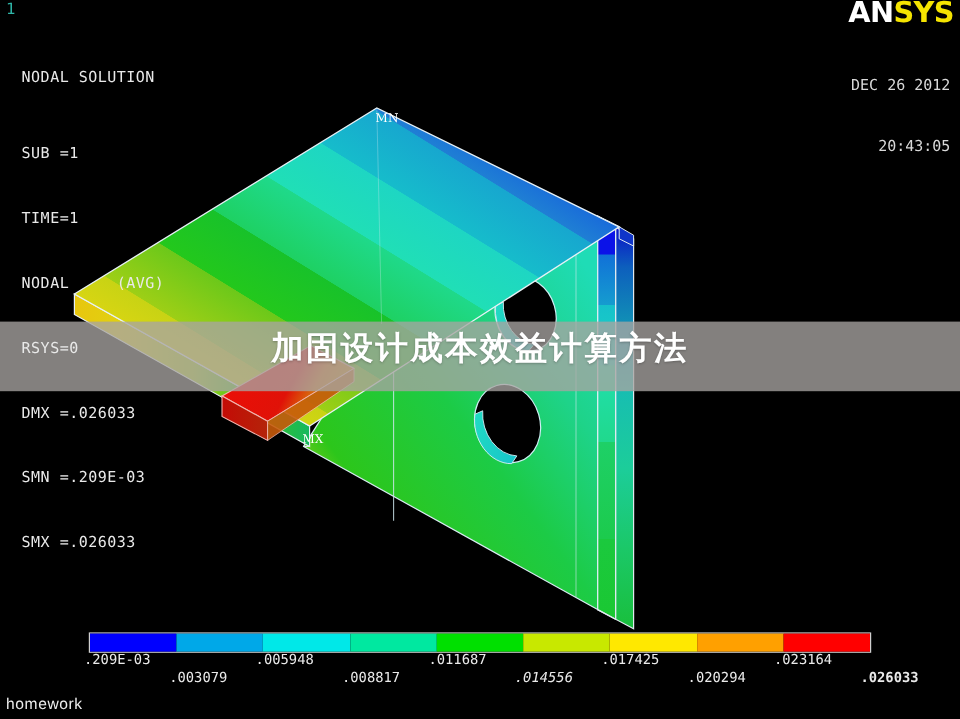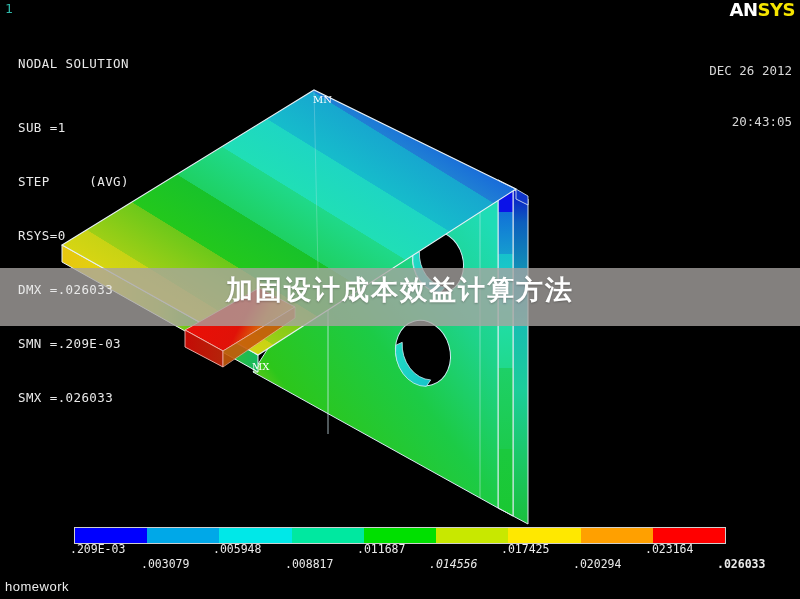--- a/index.html
+++ b/index.html
@@ -19,21 +19,21 @@
     position:absolute;left:18px;top:19px;color:#e9e9e9;
     font-size:12.5px;line-height:18px;letter-spacing:.4px;white-space:pre;
   }
   .hdr .ttl{display:block;margin-bottom:10px;}
   .hdr .ln{display:block;}
 
   
   .logo{
     position:absolute;right:5px;top:-1px;
     font-family:"DejaVu Sans","Liberation Sans",sans-serif;
-    font-weight:700;font-size:18px;line-height:22px;letter-spacing:-.5px;
+    font-weight:700;font-size:24px;line-height:22px;letter-spacing:-.5px;
   }
   .logo .an{color:#ffffff;}
   .logo .sys{color:#f5e400;}
   .datebox{
     position:absolute;right:8px;top:28px;color:#d8d8d8;
     font-size:12.5px;line-height:17px;text-align:right;white-space:pre;
   }
 
   
   #model{position:absolute;left:0;top:0;width:800px;height:599px;}
@@ -203,21 +203,22 @@
   <div class="nodelbl" style="left:252px;top:362px;">MX</div>
 
   <div class="banner"></div>
   <div class="banner-text">加固设计成本效益计算方法</div>
 
   <div class="win-num">1</div>
 
   <div class="hdr">
     <span class="ttl">NODAL SOLUTION</span>
     <span class="ln">SUB =1</span>
-    <span class="ln">STEP     (AVG)</span>
+    <span class="ln">TIME=1</span>
+    <span class="ln">NODAL     (AVG)</span>
     <span class="ln">RSYS=0</span>
     <span class="ln">DMX =.026033</span>
     <span class="ln">SMN =.209E-03</span>
     <span class="ln">SMX =.026033</span>
   </div>
 
   <div class="logo">
     <span class="an">AN</span><span class="sys">SYS</span>
   </div>
   <div class="datebox">

